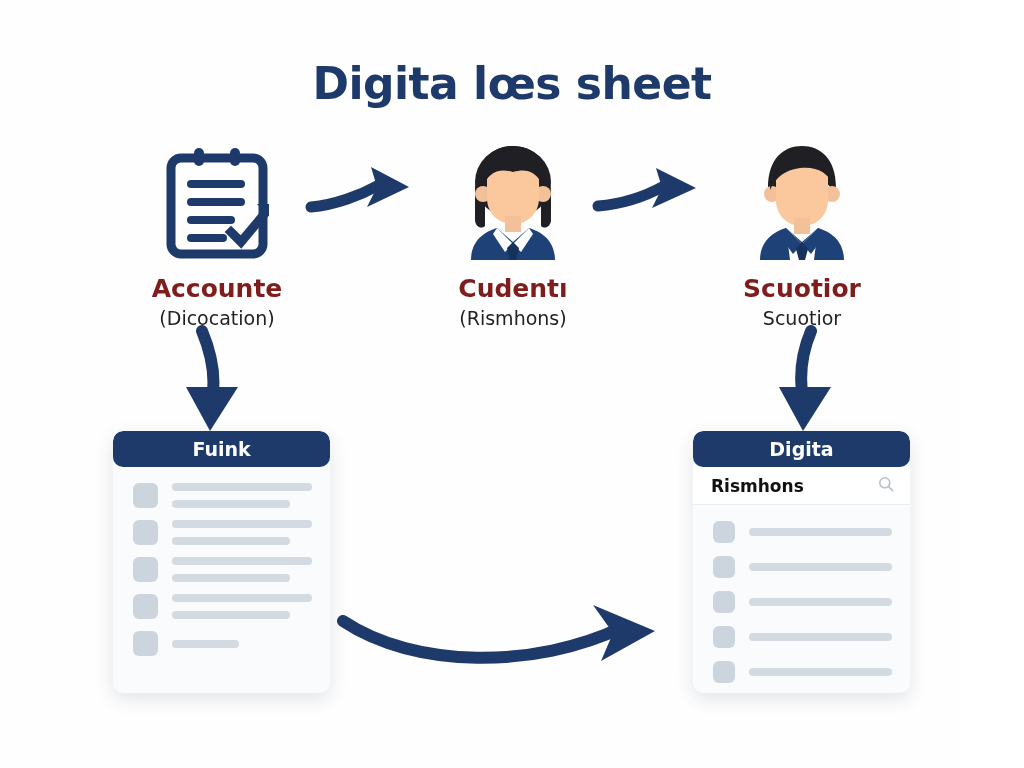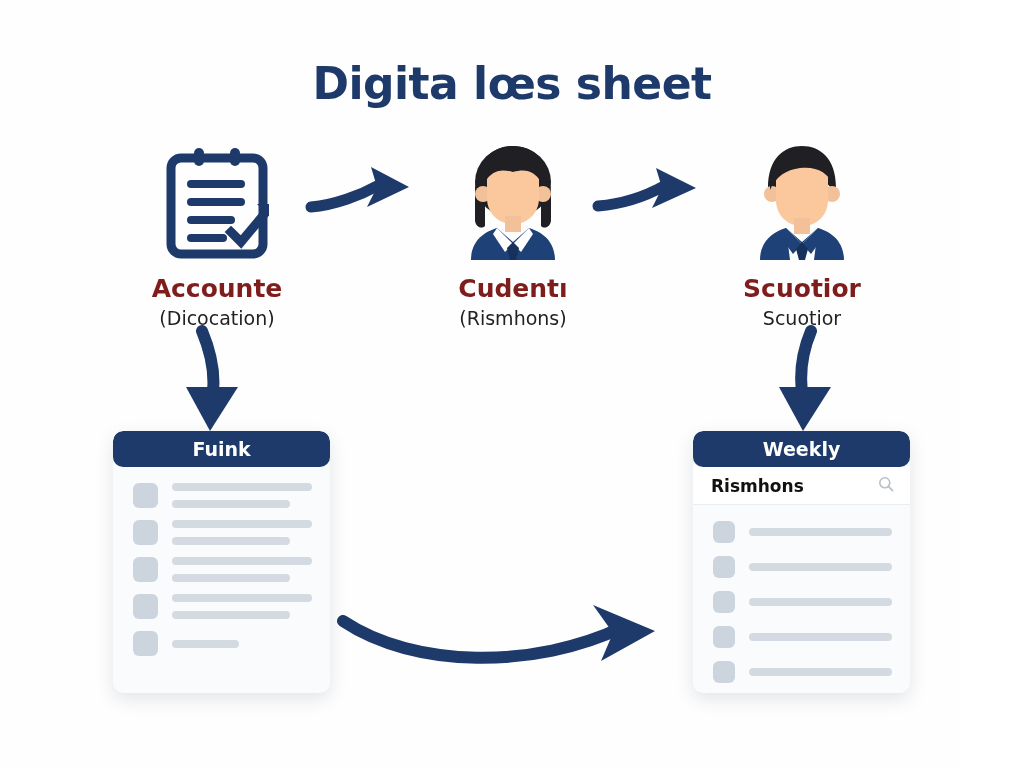--- a/index.html
+++ b/index.html
@@ -265,21 +265,21 @@
         <div class="row-box"></div>
         <div class="row-lines">
           <div class="bar w-short"></div>
         </div>
       </div>
     </div>
   </div>
 
   <div class="card" id="card-right">
     <div class="card-header">
-      <span>Weekly</span>
+      <span>Digita</span>
     </div>
     <div class="card-subbar">
       <span class="card-subbar-title">Rismhons</span>
       <span>
         <svg width="16" height="16" viewBox="0 0 16 16">
           <circle cx="6.8" cy="6.8" r="5" fill="none" stroke="#b9bfc7" stroke-width="1.6"></circle>
           <line x1="10.4" y1="10.4" x2="14.6" y2="14.6" stroke="#b9bfc7" stroke-width="1.6" stroke-linecap="round"></line>
         </svg>
       </span>
     </div>

